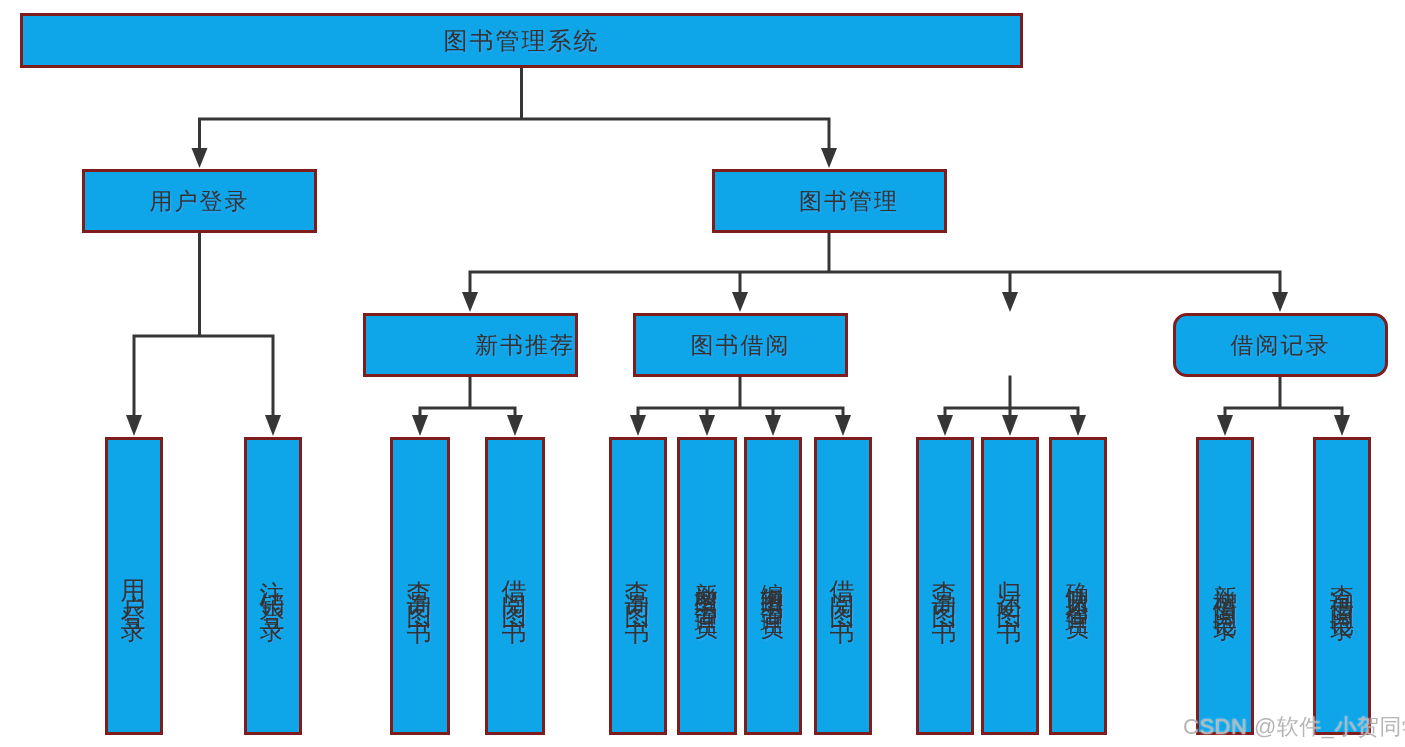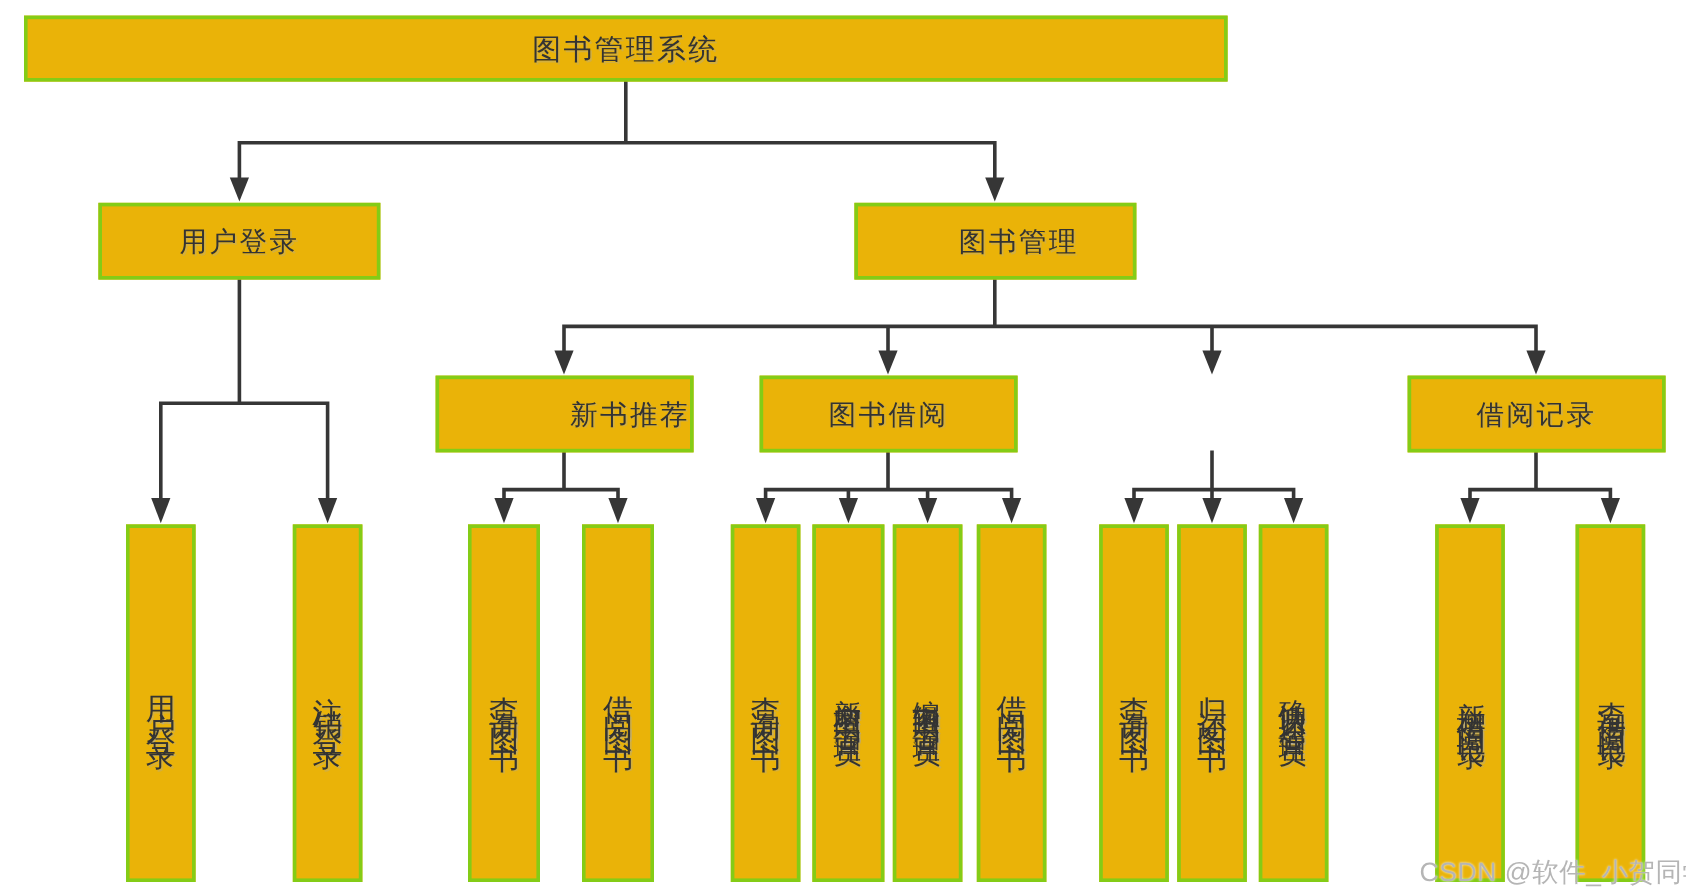--- a/index.html
+++ b/index.html
@@ -2,22 +2,22 @@
 <html><head>
 <meta charset="utf-8">
 <style>
   html,body{margin:0;padding:0;background:#ffffff;}
   .stage{
     position:relative;width:1405px;height:747px;background:#ffffff;overflow:hidden;
     font-family:"Liberation Sans","DejaVu Sans",sans-serif;color:#333333;
   }
   .connectors{position:absolute;left:0;top:0;width:1405px;height:747px;z-index:1;}
   .node{
-    position:absolute;box-sizing:border-box;background:#eab308;
-    border:3px solid #84cc16;display:flex;align-items:center;justify-content:center;
+    position:absolute;box-sizing:border-box;background:#0ea5e9;
+    border:3px solid #7f1d1d;display:flex;align-items:center;justify-content:center;
     z-index:2;
   }
   .node .lbl{
     color:#333333;white-space:nowrap;
     text-shadow:1.5px 1.5px 0 rgba(130,165,255,0.22);
   }
   .hnode .lbl{font-size:23px;letter-spacing:2px;}
   .root .lbl{font-size:24px;letter-spacing:2px;}
   .vnode{writing-mode:vertical-rl;text-orientation:mixed;}
   .ls-wide .lbl{font-size:25px;letter-spacing:13px;}
@@ -96,21 +96,21 @@
   <div class="node hnode" style="left:712px;top:169px;width:235px;height:64px;padding-left:39px;">
     <span class="lbl">图书管理</span>
   </div>
 
   <div class="node hnode" style="left:363px;top:313px;width:215px;height:64px;justify-content:flex-end;">
     <span class="lbl">新书推荐</span>
   </div>
   <div class="node hnode" style="left:633px;top:313px;width:215px;height:64px;">
     <span class="lbl">图书借阅</span>
   </div>
-  <div class="node hnode" style="left:1173px;top:313px;width:215px;height:64px;">
+  <div class="node hnode" style="left:1173px;top:313px;width:215px;height:64px;border-radius:14px;">
     <span class="lbl">借阅记录</span>
   </div>
 
   <div class="node vnode ls-wide" style="left:105px;top:437px;width:58px;height:298px;">
     <span class="lbl">用户登录</span>
   </div>
   <div class="node vnode ls-wide" style="left:244px;top:437px;width:58px;height:298px;">
     <span class="lbl">注销登录</span>
   </div>
 

